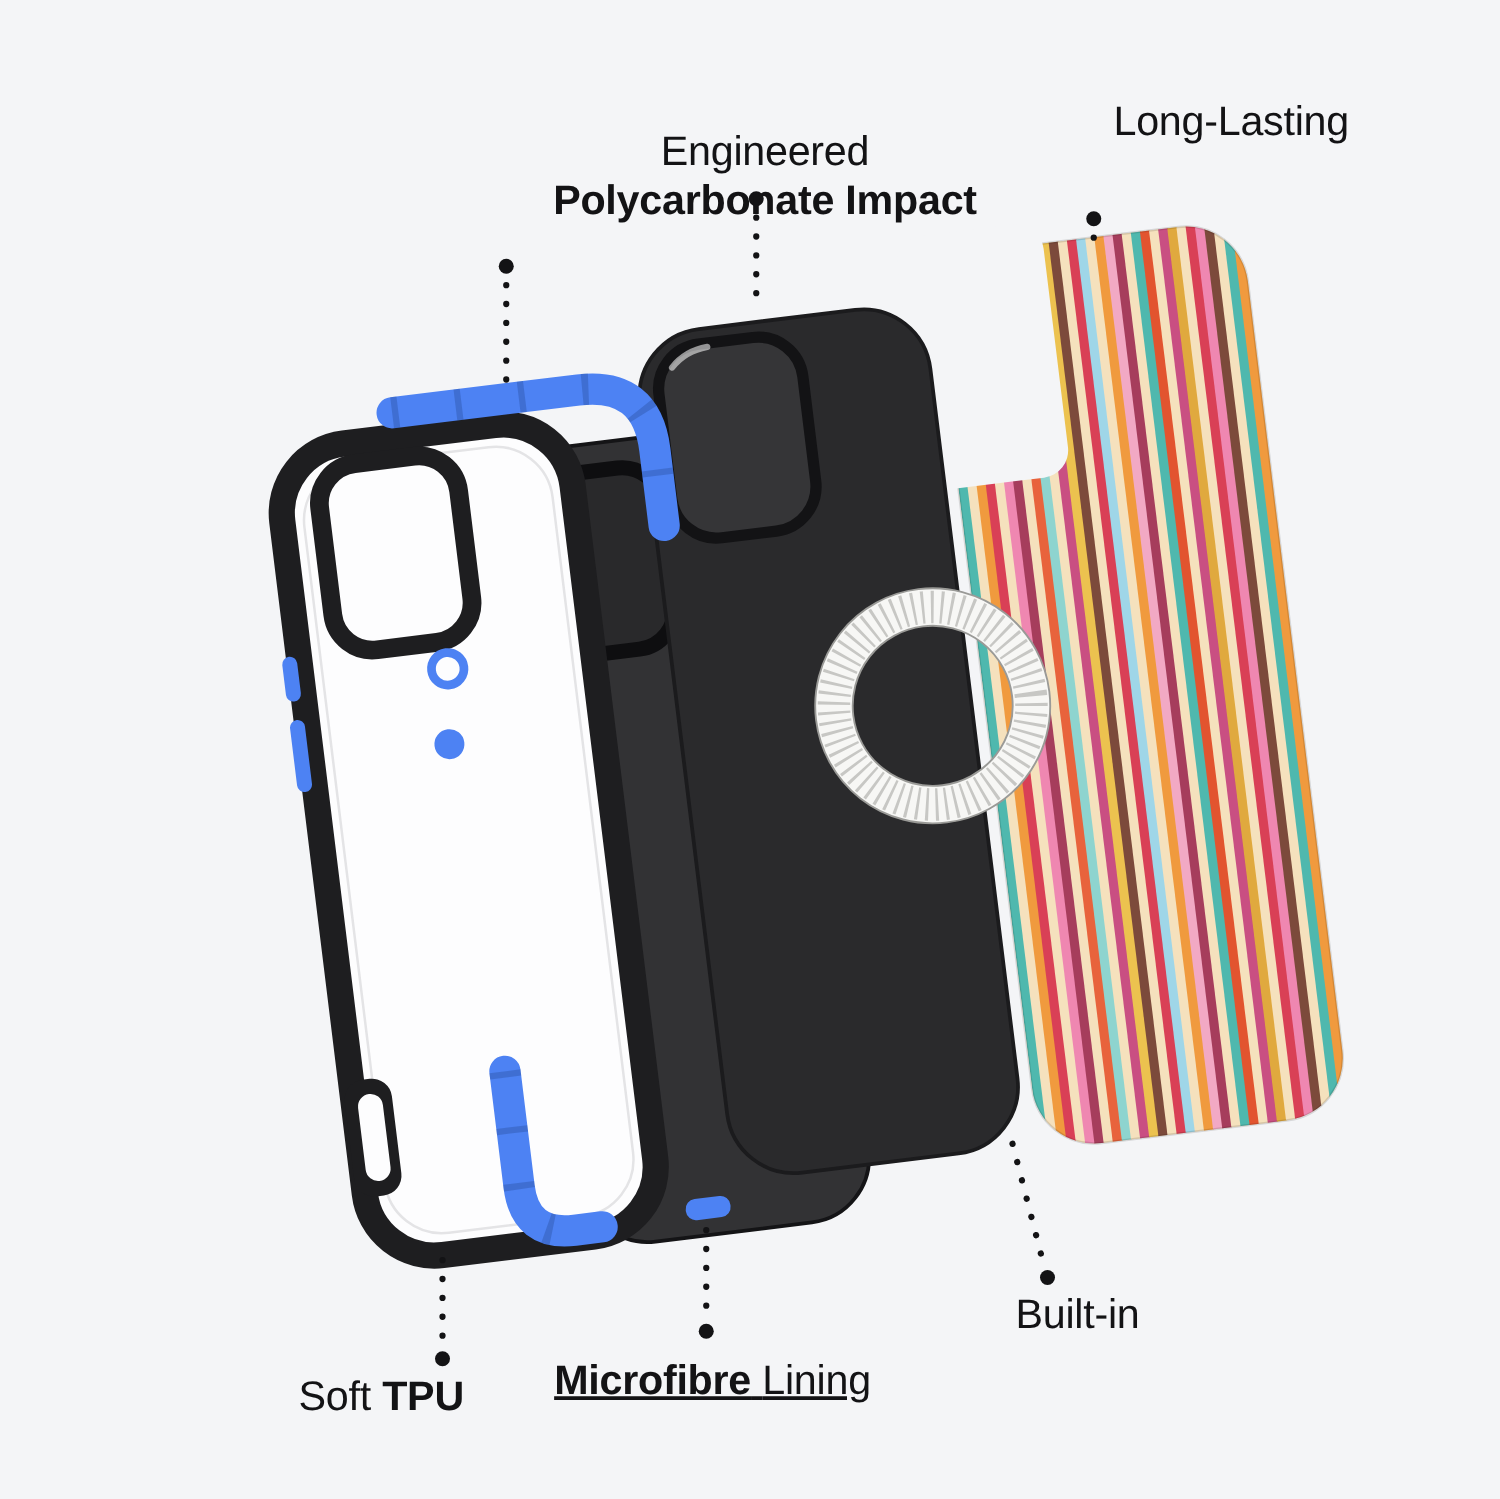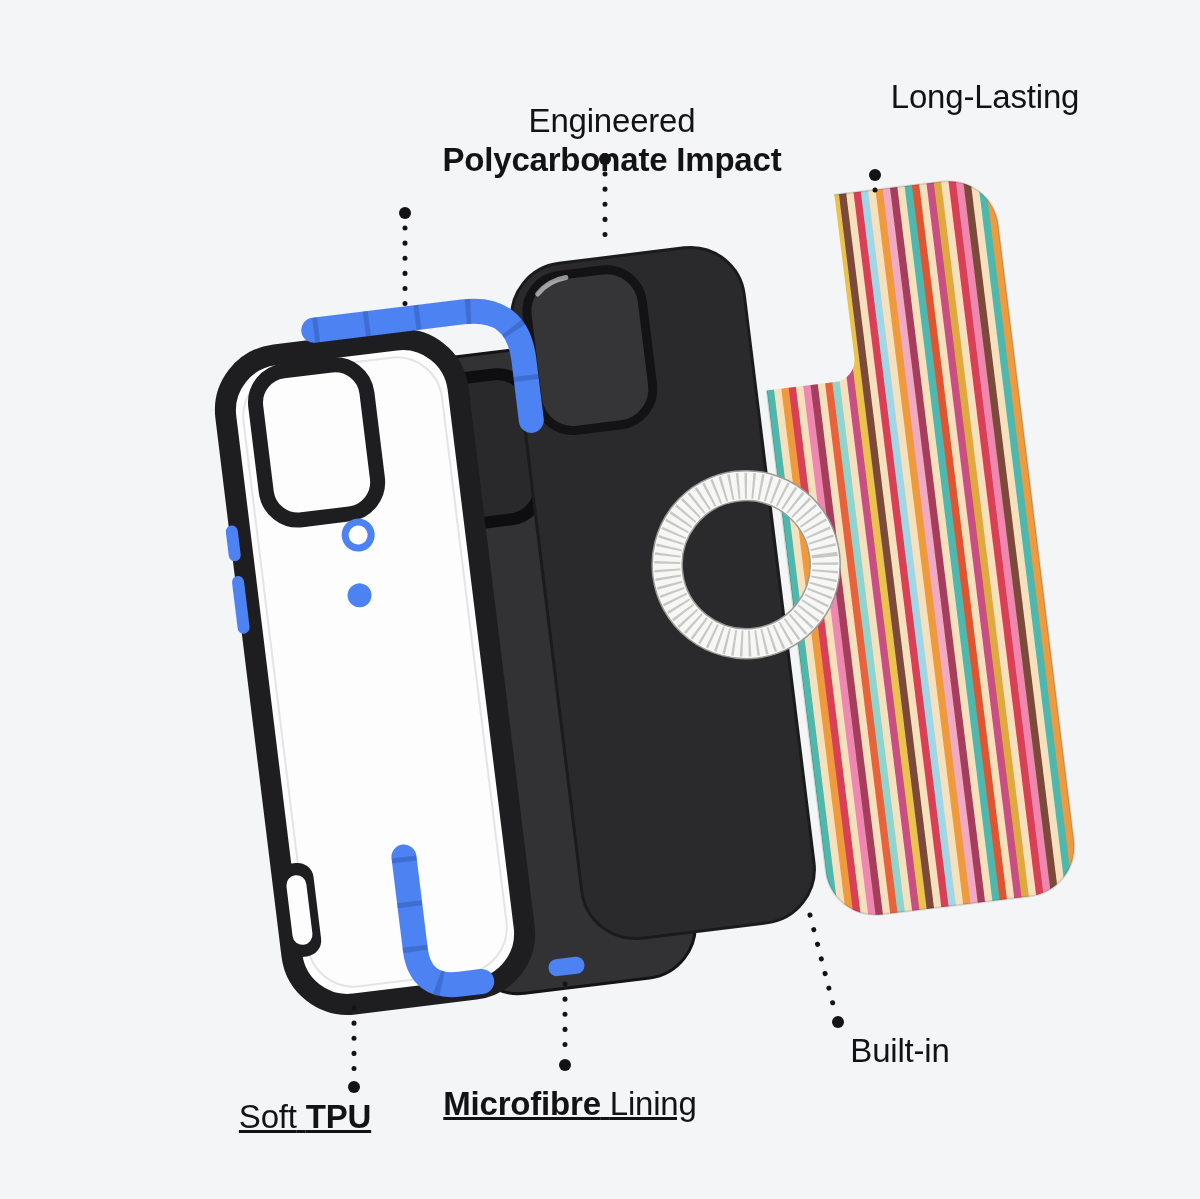--- a/index.html
+++ b/index.html
@@ -158,27 +158,27 @@
 
   <div class="label" style="left:612px; top:58px;margin-top:44px;">
     <div><span>Engineered</span></div>
     <div><span class="b">Polycarbonate Impact</span></div>
   </div>
 
   <div class="label" style="left:985px; top:78px;">
     <div><span>Long-Lasting</span></div>
   </div>
 
-  <div class="label" style="left:305px; top:1098px;text-decoration:underline;">
+  <div class="label" style="left:305px; top:1098px;">
     <span>Soft</span>
     <span class="b">TPU</span>
   </div>
 
   <div class="label" style="left:570px; top:1085px;text-decoration:underline;">
     <span class="b">Microfibre</span>
     <span>Lining</span>
   </div>
 
-  <div class="label" style="left:900px; top:1032px;">
+  <div class="label" style="left:862px; top:1032px;">
     <div><span>Built-in</span></div>
   </div>
 
 </div>
 
 </body></html>

